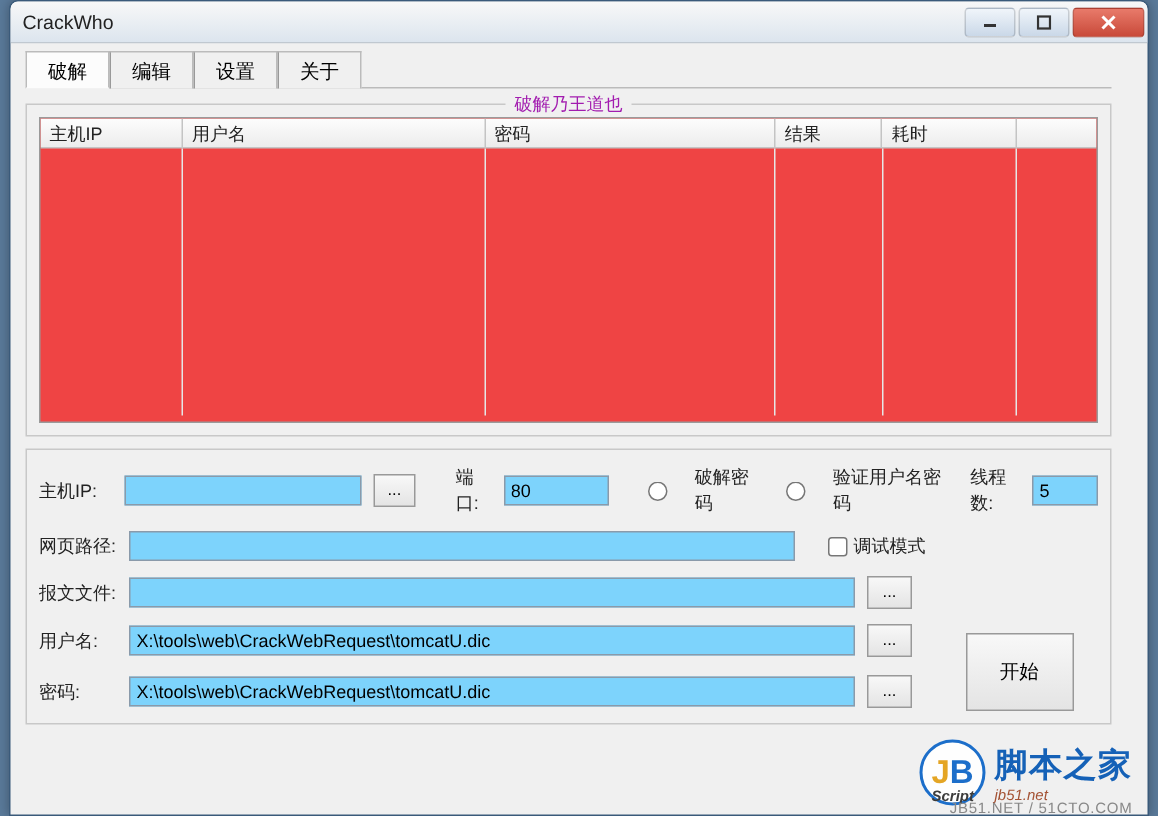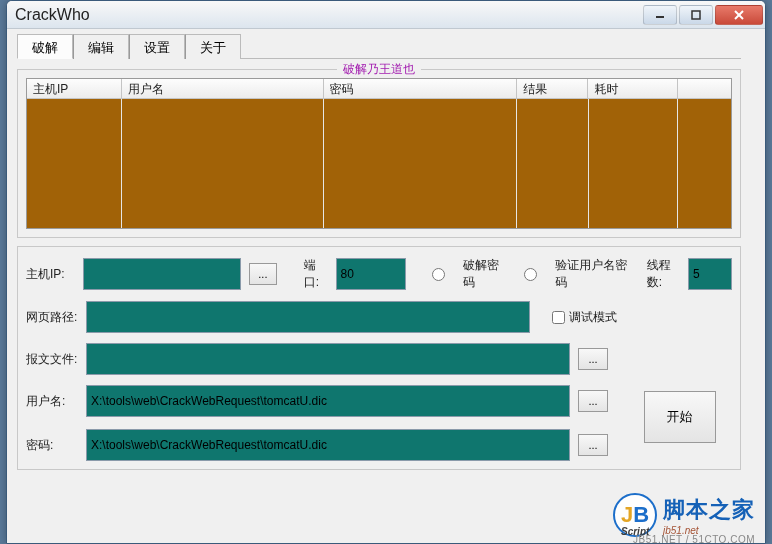--- a/index.html
+++ b/index.html
@@ -1,47 +1,47 @@
 <!DOCTYPE html>
 <html><head>
 <meta charset="utf-8">
 <style>
 * { box-sizing: border-box; margin: 0; padding: 0; }
 body { font-family: "Microsoft YaHei", SimSun, Arial, sans-serif; font-size: 12px; background: #5a7a9a; width: 772px; height: 544px; overflow: hidden; position: relative; }
 
 .window { position: absolute; left: 6px; top: 0; width: 760px; height: 544px; background: #f0f0f0; border: 1px solid #3a5a7a; border-radius: 6px 6px 0 0; box-shadow: 0 0 8px rgba(0,0,0,0.3); }
 
 .titlebar { height: 28px; background: linear-gradient(#f8f8f8, #dce5ee); border-radius: 5px 5px 0 0; display: flex; align-items: center; padding: 0 2px 0 8px; border-bottom: 1px solid #c0c8d0; }
-.titlebar .title { flex: 1; font-size: 16px; color: #222; }
+.titlebar .title { flex: 1; font-size: 13px; color: #222; }
 .titlebar .btns { display: flex; gap: 0; }
 .titlebar .btn { width: 34px; height: 20px; border-radius: 3px; display: flex; align-items: center; justify-content: center; font-size: 12px; cursor: pointer; border: 1px solid rgba(0,0,0,0.15); }
 .titlebar .min { background: linear-gradient(#f0f5fa,#cad8e8); }
 .titlebar .max { background: linear-gradient(#f0f5fa,#cad8e8); margin-left: 2px; }
 .titlebar .close { background: linear-gradient(#e87a6a,#c94a3a); color: #fff; width: 48px; margin-left: 2px; }
 
 .client { padding: 4px 24px 10px 10px; }
 
 .tabs { display: flex; border-bottom: 1px solid #bbb; height: 26px; }
 .tab { padding: 4px 14px 3px 14px; border: 1px solid #bbb; border-bottom: none; background: #f0f0f0; margin-right: 0; font-size: 13px; position: relative; top: 1px; cursor: pointer; }
 .tab.active { background: #fcfcfc; border-bottom: 1px solid #fcfcfc; }
 .tab + .tab { border-left: 1px solid #999; }
 
 .group { border: 1px solid #c8c8c8; margin-top: 10px; position: relative; padding: 8px; background: #f0f0f0; }
 .group .legend { position: absolute; top: -9px; left: 50%; transform: translateX(-50%); background: #f0f0f0; padding: 0 6px; font-size: 12px; color: #a21caf; }
 
-.listview { height: 151px; background: #a16207; border: 1px solid #9a9a9a; overflow: hidden; }
+.listview { height: 204px; background: #ef4444; border: 1px solid #9a9a9a; overflow: hidden; }
 .lv-head { display: flex; background: linear-gradient(#fdfdfd,#ececec); border-bottom: 1px solid #c4c4c4; height: 20px; }
 .lv-col { border-right: 1px solid #c4c4c4; padding: 2px 6px; font-size: 12px; color: #222; }
 .lv-body { display: flex; height: 178px; }
 .lv-body .colline { border-right: 1px solid #e6e6e6; }
 
 .form-area { border: 1px solid #c8c8c8; margin-top: 8px; padding: 10px 8px 8px 8px; }
 .row { display: flex; align-items: center; margin-bottom: 10px; }
 .row label { width: 60px; text-align: left; font-size: 12px; color: #222; }
-input[type=text] { border: 1px solid #8a9aaa; background: #0f766e; height: 32px; padding: 1px 4px; font-size: 12px; }
+input[type=text] { border: 1px solid #8a9aaa; background: #7dd3fc; height: 20px; padding: 1px 4px; font-size: 12px; }
 .btn-small { width: 30px; height: 22px; border: 1px solid #999; background: linear-gradient(#f8f8f8,#e4e4e4); cursor: pointer; font-size: 11px; }
 .btn-large { width: 72px; height: 52px; border: 1px solid #999; background: linear-gradient(#f8f8f8,#e4e4e4); cursor: pointer; font-size: 13px; margin-left: 19px; }
 .radio-wrap { display: flex; align-items: center; gap: 18px; font-size: 12px; color: #222; }
 .checkbox-wrap { display: flex; align-items: center; gap: 4px; font-size: 12px; color: #222; }
 
 .watermark { position: absolute; right: 10px; bottom: 6px; display: flex; align-items: center; gap: 6px; opacity: 0.95; pointer-events: none; }
 .wm-logo { width: 44px; height: 44px; border-radius: 22px; border: 2px solid #1168c8; display:flex; align-items:center; justify-content:center; font-weight:bold; font-size: 22px; color:#1168c8; background:#fff; position:relative; }
 .wm-logo .j { color:#e4a21a; }
 .wm-text { display:flex; flex-direction:column; }
 .wm-zh { font-size: 22px; font-weight: bold; color: #0a5ab4; font-family: "Microsoft YaHei"; letter-spacing:1px; }

